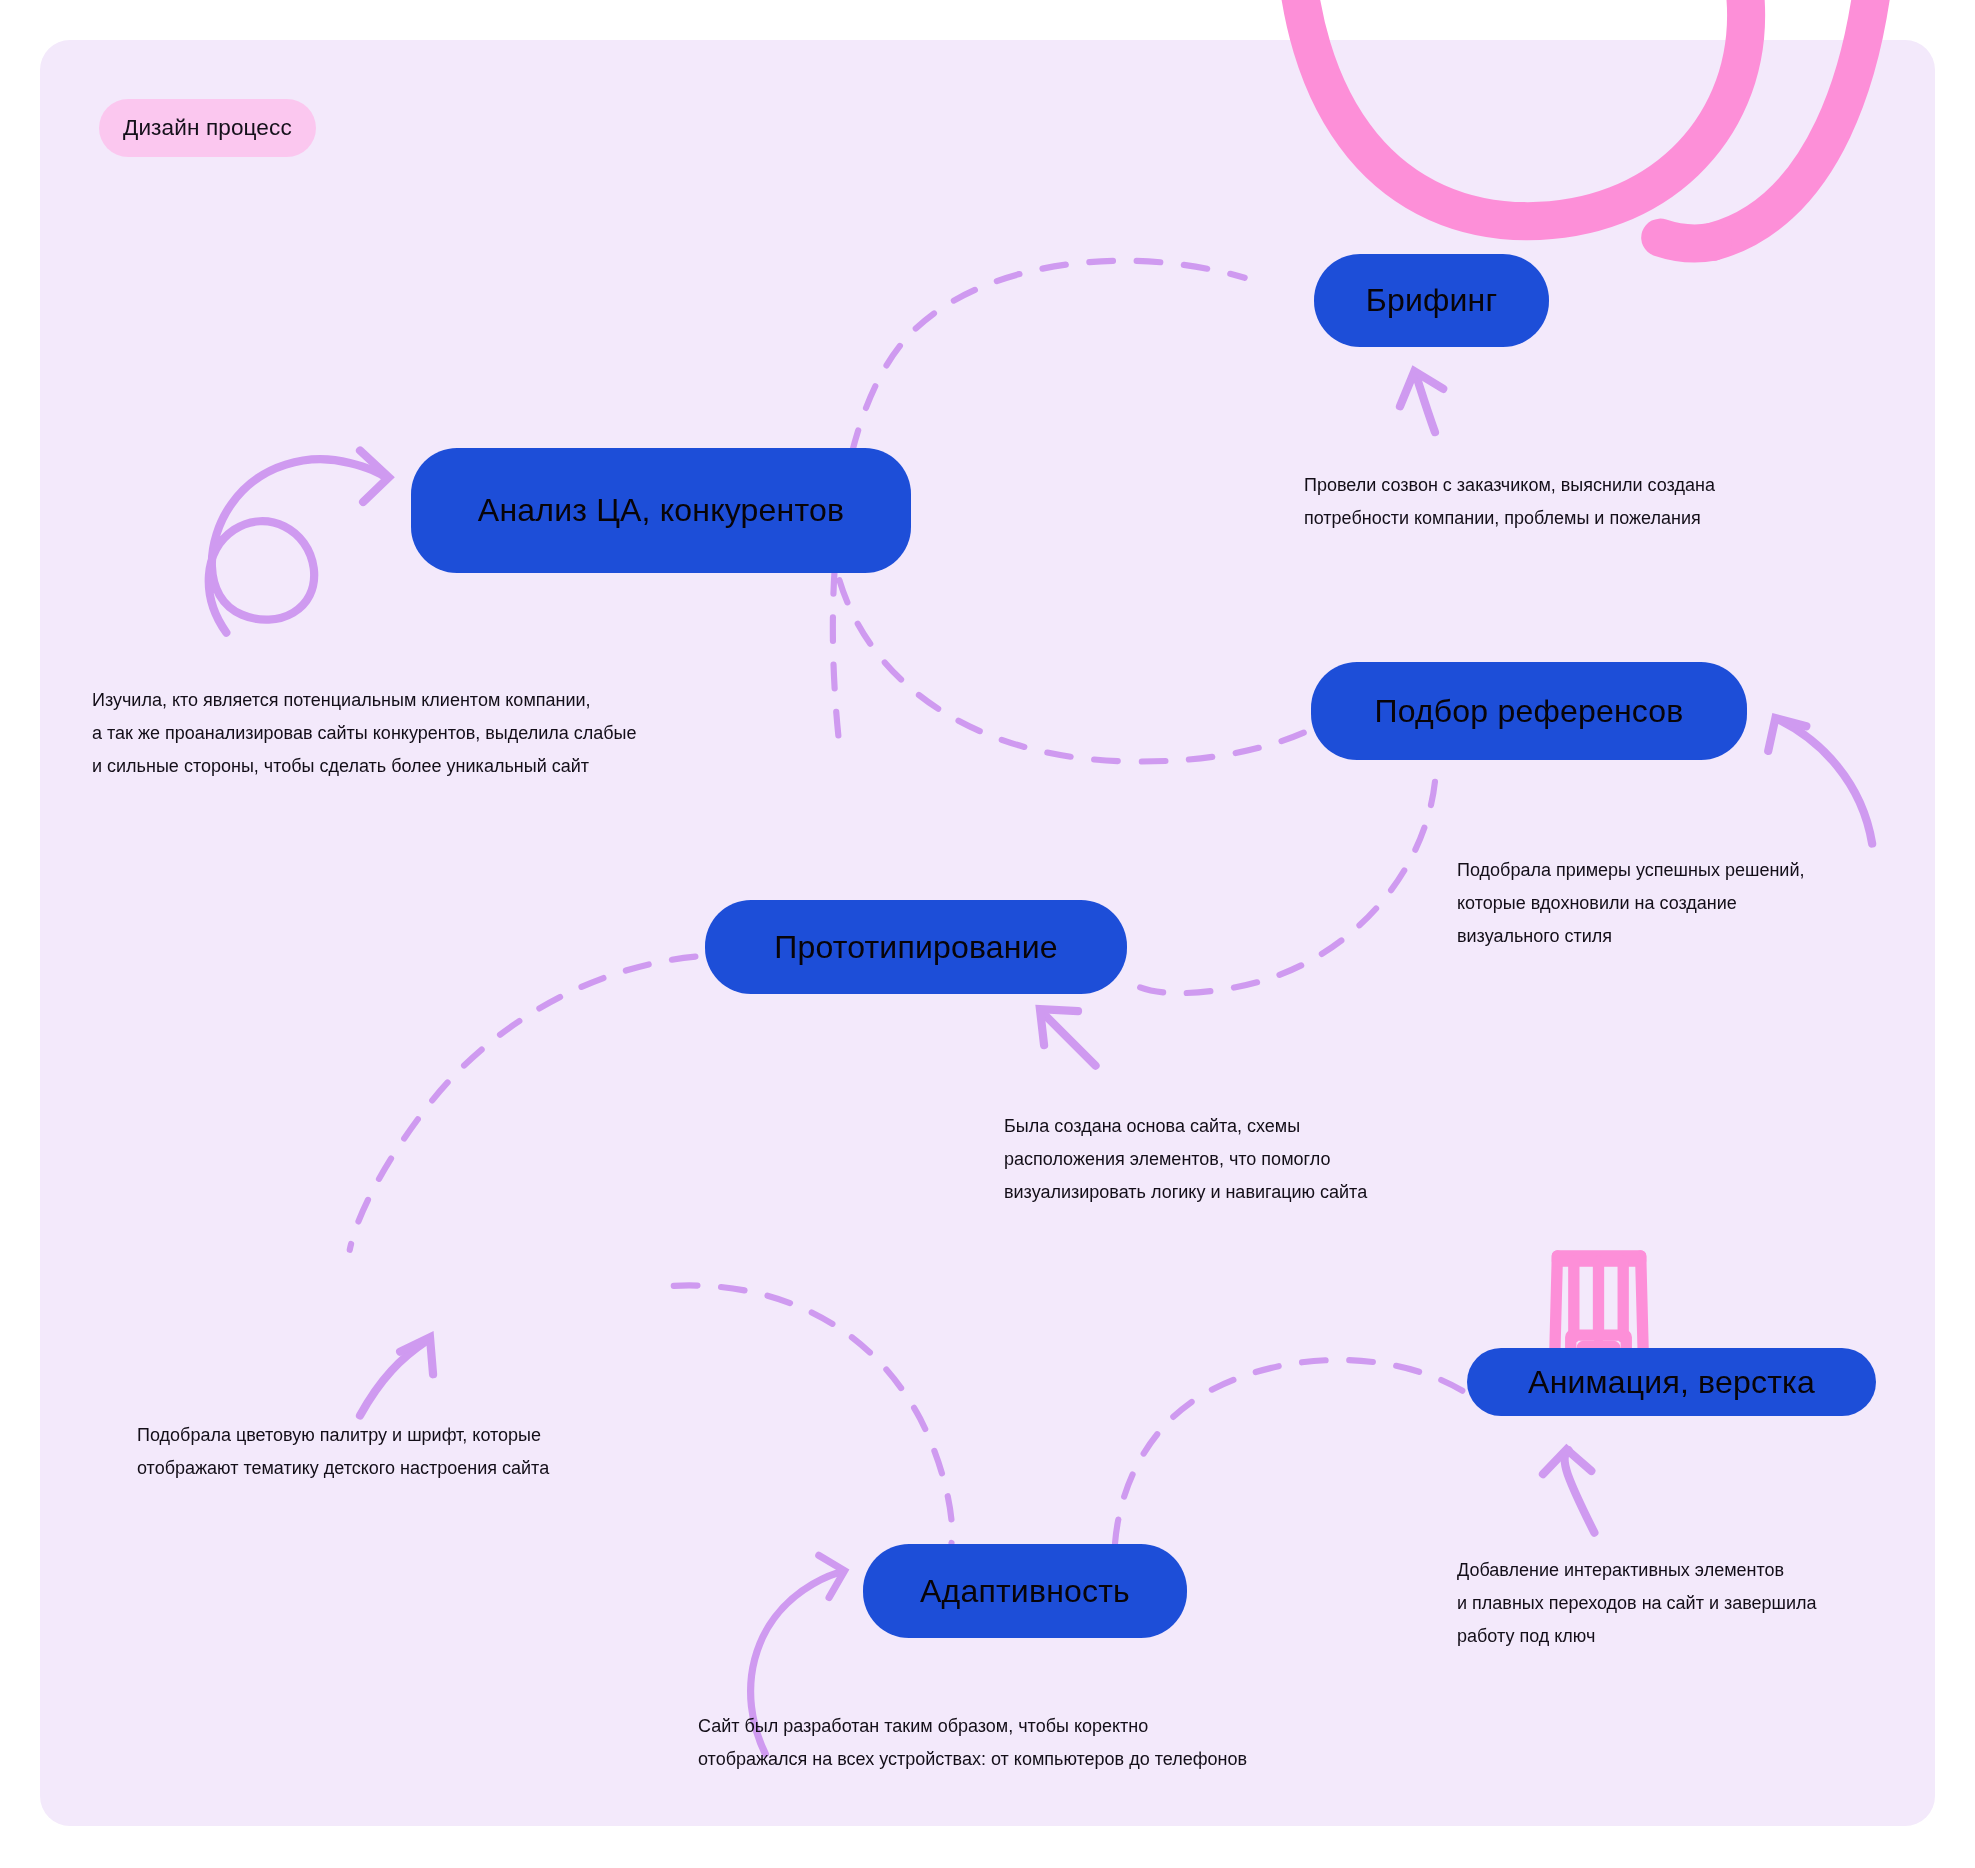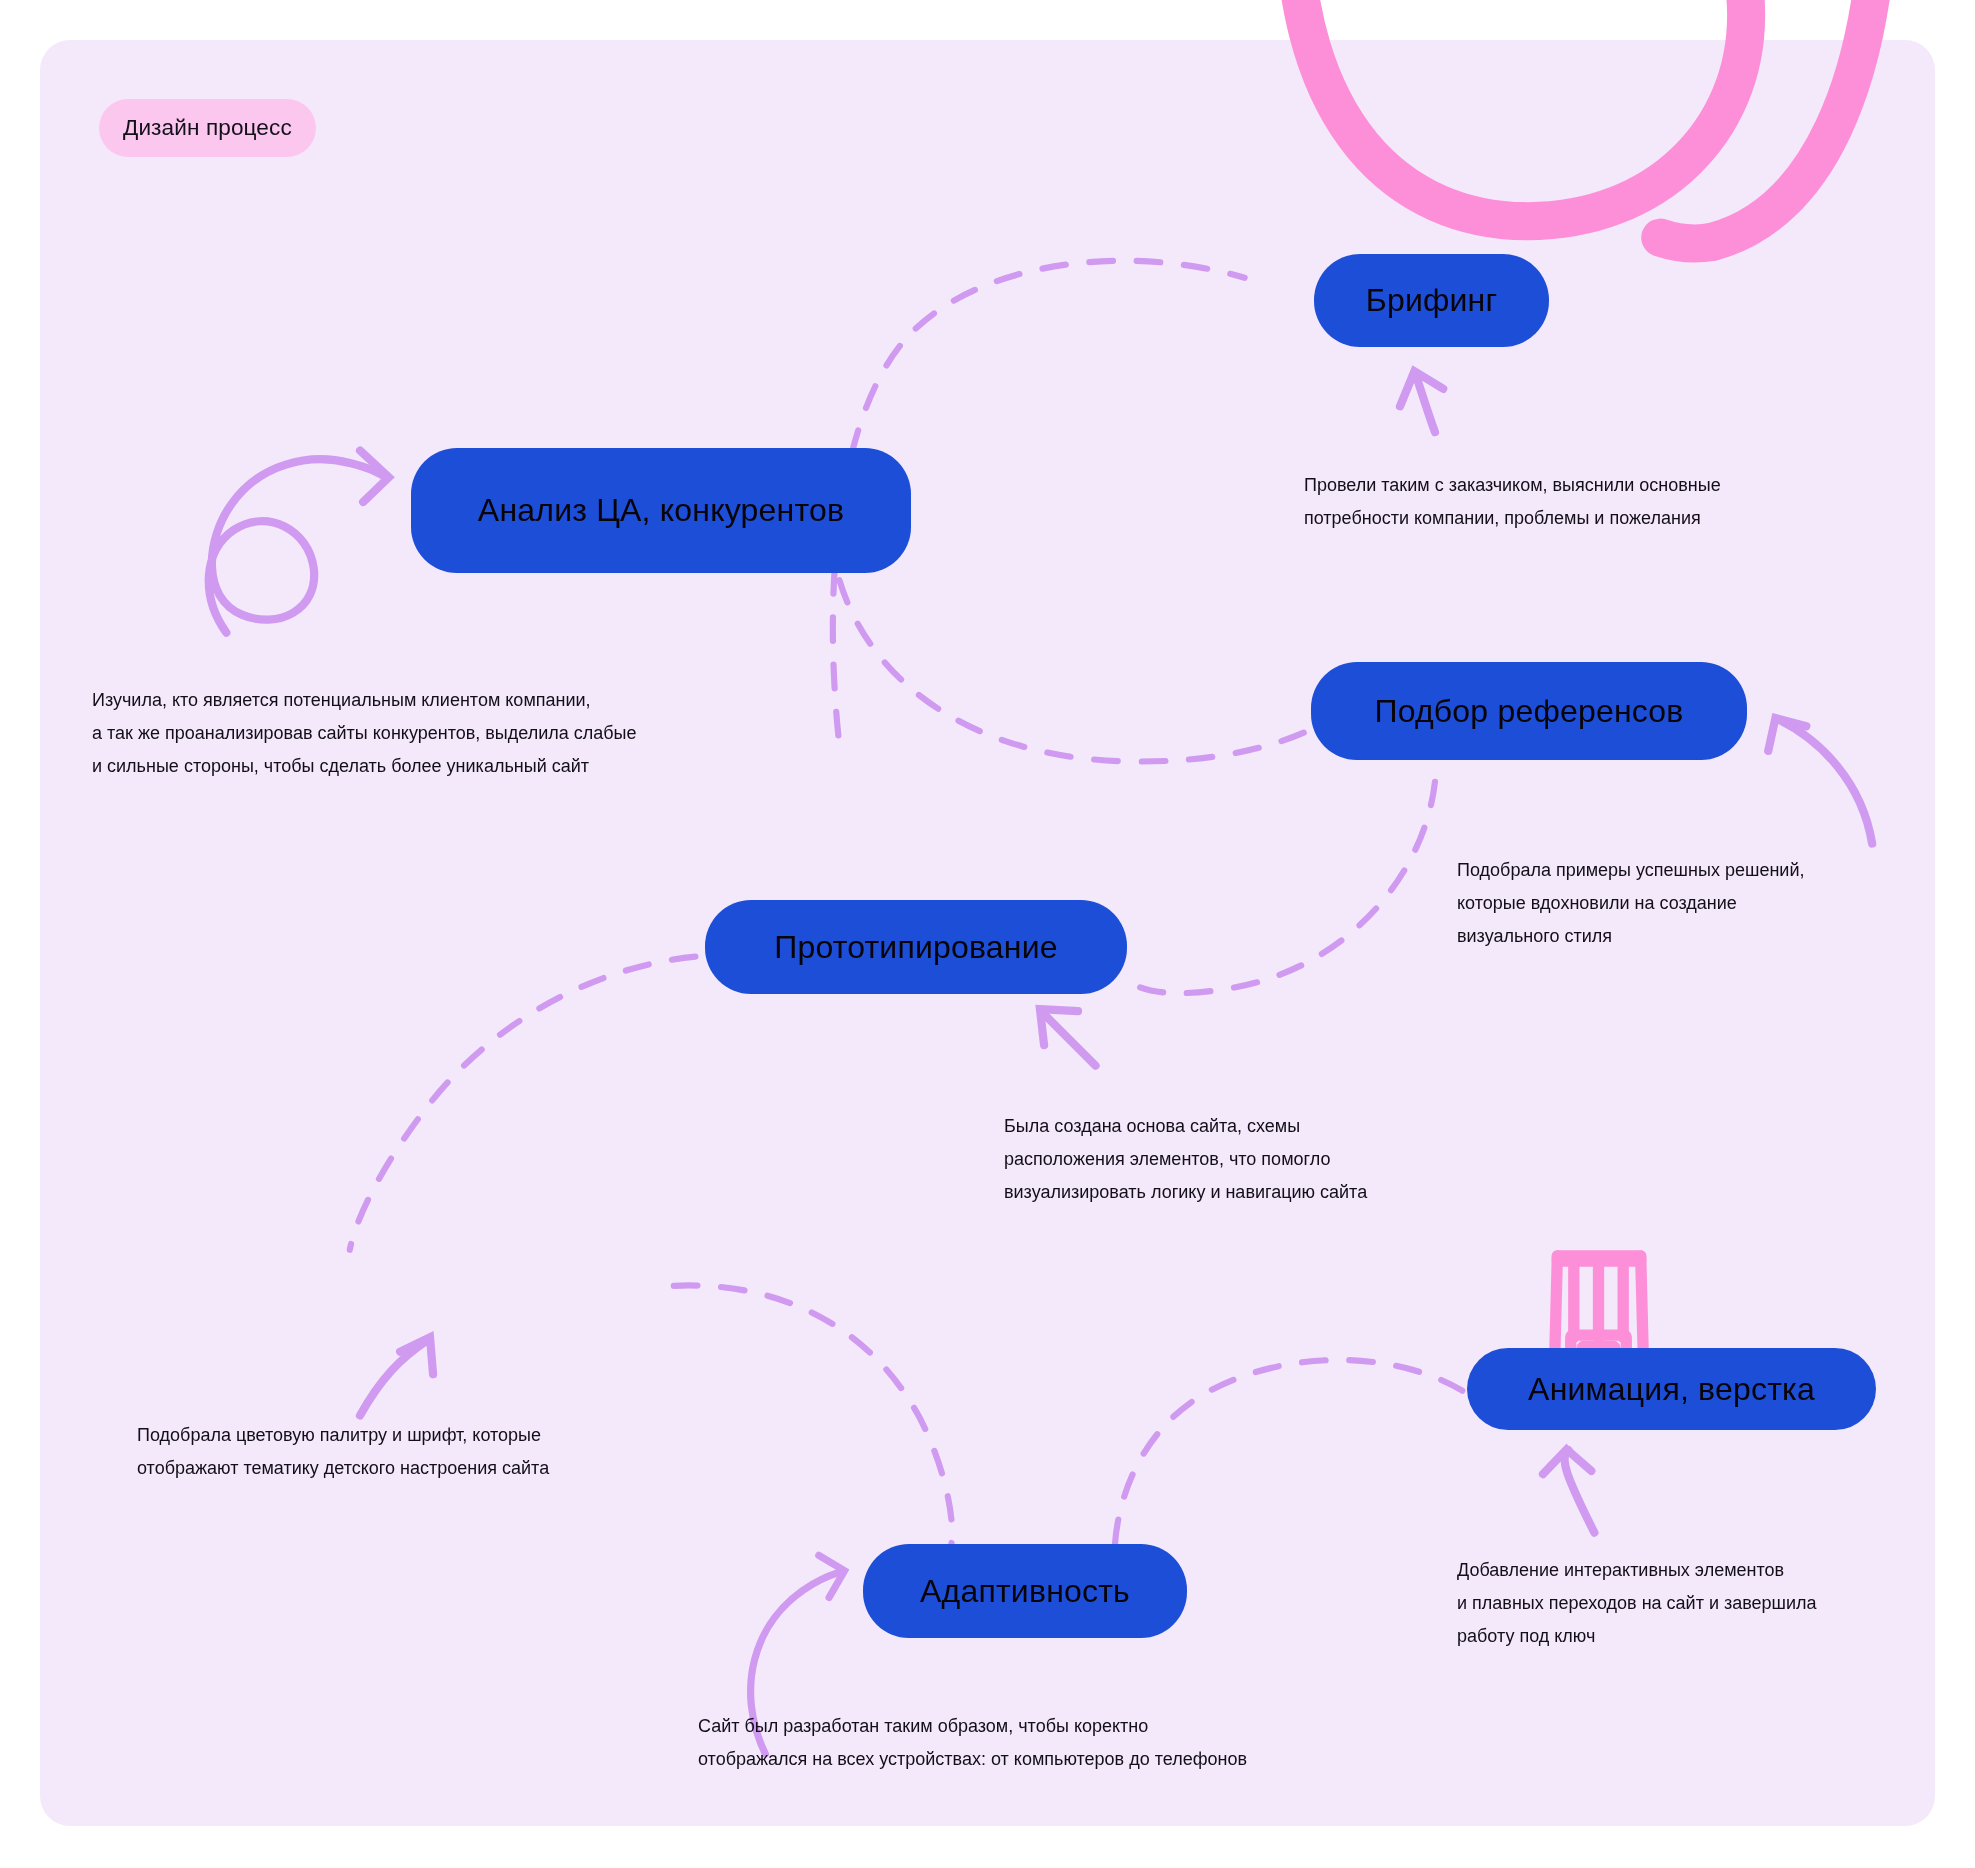--- a/index.html
+++ b/index.html
@@ -43,21 +43,21 @@
     line-height:1.82;
     white-space:pre-line;
   }
 
   
   #pill-brief      {left:1314px;top:254px;  width:235px;height:93px;}
   #pill-analysis   {left:411px; top:448px;  width:500px;height:125px;}
   #pill-refs       {left:1311px;top:662px; width:436px;height:98px;}
   #pill-proto      {left:705px;top:900px; width:422px;height:94px;}
   #pill-colors     {left:106px; top:1230px; width:555px;height:96px;}
-  #pill-anim       {left:1467px;top:1348px; width:409px;height:82px;}
+  #pill-anim       {left:1467px;top:1348px; width:409px;height:68px;}
   #pill-adaptive   {left:863px;top:1544px; width:324px;height:94px;}
 
   
   #desc-brief     {left:1304px;top:469px;}
   #desc-analysis  {left:92px; top:684px;}
   #desc-refs      {left:1457px;top:854px;}
   #desc-proto     {left:1004px;top:1092px;margin-top:18px;}
   #desc-colors    {left:92px; top:1419px;margin-left:45px;}
   #desc-anim      {left:1457px;top:1554px;}
   #desc-adaptive  {left:698px;top:1710px;}
@@ -141,21 +141,21 @@
 
   <div class="tag">Дизайн процесс</div>
 
   <div class="pill" id="pill-brief">Брифинг</div>
   <div class="pill" id="pill-analysis">Анализ ЦА, конкурентов</div>
   <div class="pill" id="pill-refs">Подбор референсов</div>
   <div class="pill" id="pill-proto">Прототипирование</div>
   <div class="pill" id="pill-anim">Анимация, верстка</div>
   <div class="pill" id="pill-adaptive">Адаптивность</div>
 
-  <div class="desc" id="desc-brief">Провели таким с заказчиком, выяснили основные
+  <div class="desc" id="desc-brief">Провели созвон с заказчиком, выяснили создана
 потребности компании, проблемы и пожелания</div>
   <div class="desc" id="desc-analysis">Изучила, кто является потенциальным клиентом компании,
 а так же проанализировав сайты конкурентов, выделила слабые
 и сильные стороны, чтобы сделать более уникальный сайт</div>
   <div class="desc" id="desc-refs">Подобрала примеры успешных решений,
 которые вдохновили на создание
 визуального стиля</div>
   <div class="desc" id="desc-proto">Была создана основа сайта, схемы
 расположения элементов, что помогло
 визуализировать логику и навигацию сайта</div>

